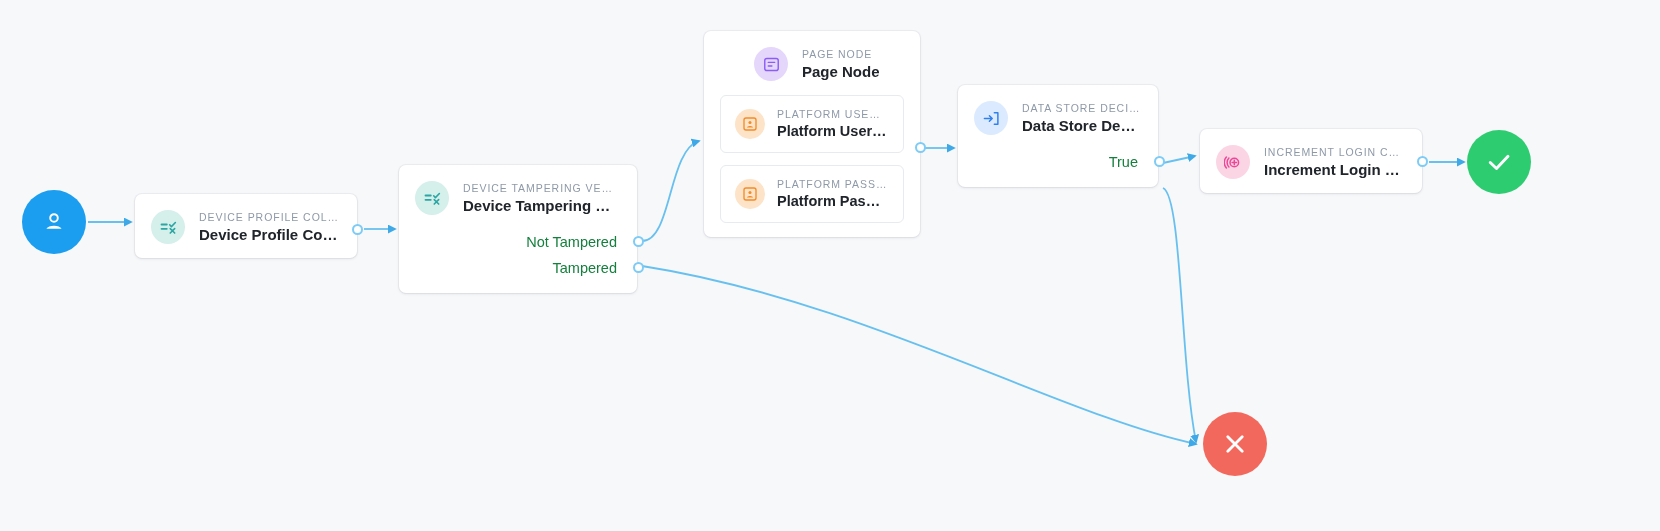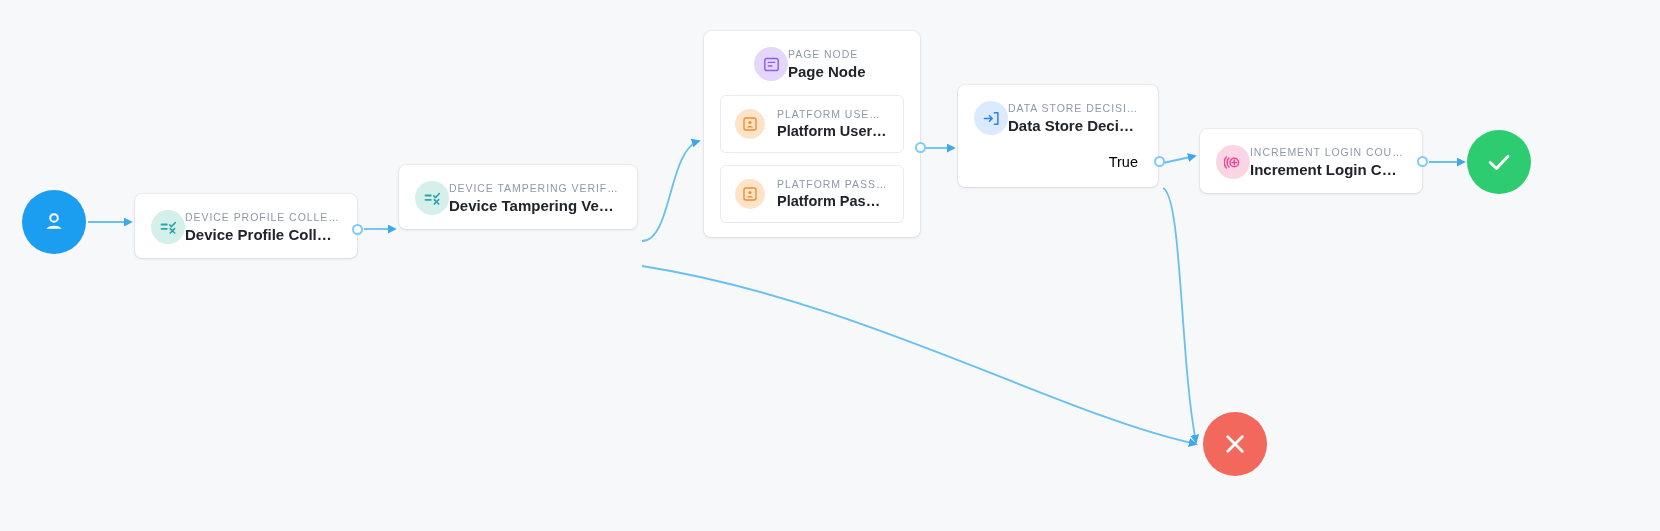--- a/index.html
+++ b/index.html
@@ -37,21 +37,21 @@
     background: #ffffff;
     border-radius: 7px;
     box-shadow: 0 1px 3px rgba(16,30,54,0.10), 0 0 0 1px rgba(16,30,54,0.045);
     z-index: 3;
     box-sizing: border-box;
   }
   .node-head {
     display: flex;
     align-items: center;
     padding: 16px 18px 14px 16px;
-    gap: 0;
+    gap: 14px;
   }
   .node-icon {
     width: 34px;
     height: 34px;
     border-radius: 50%;
     flex: 0 0 34px;
     display: flex;
     align-items: center;
     justify-content: center;
   }
@@ -82,21 +82,21 @@
   }
   
   .outcomes {
     padding: 0 18px 12px 18px;
   }
   .outcome {
     display: flex;
     justify-content: flex-end;
     align-items: center;
     font-size: 14.5px;
-    color: #000000;
+    color: #15803d;
     height: 26px;
     position: relative;
     padding-right: 2px;
   }
   .port {
     position: absolute;
     width: 11px;
     height: 11px;
     border-radius: 50%;
     background: #ffffff;
@@ -196,20 +196,30 @@
         <svg width="19" height="19" viewBox="0 0 24 24">
           <rect x="2" y="7" width="9" height="2.4" rx="1.2" fill="#2ba6a4"></rect>
           <rect x="2" y="12.5" width="9" height="2.4" rx="1.2" fill="#2ba6a4"></rect>
           <path d="M 13.5 8.5 l 2.2 2.4 l 5 -5.2" fill="none" stroke="#2ba6a4" stroke-width="2" stroke-linecap="round" stroke-linejoin="round"></path>
           <path d="M 14.2 13.4 l 5.6 5.6 M 19.8 13.4 l -5.6 5.6" stroke="#2ba6a4" stroke-width="2" stroke-linecap="round"></path>
         </svg>
       </div>
       <div class="node-texts">
         <div class="node-type">DEVICE TAMPERING VERIFICA...</div>
         <div class="node-title">Device Tampering Verifi...</div>
+      </div>
+    </div>
+    <div class="outcomes">
+      <div class="outcome">
+        <span>Not Tampered</span>
+        <div class="port" style="right:-25px; top:7px;"></div>
+      </div>
+      <div class="outcome">
+        <span>Tampered</span>
+        <div class="port" style="right:-25px; top:7px;"></div>
       </div>
     </div>
   </div>
 
   <div class="node" id="page-node" style="left:704px; top:31px; width:216px;">
     <div class="node-head" style="justify-content:flex-start; padding-left:50px;">
       <div class="node-icon" style="background:#e4d7fb;">
         <svg width="17" height="17" viewBox="0 0 24 24">
           <rect x="2.5" y="3.5" width="19" height="17" rx="3" fill="none" stroke="#8b5cf6" stroke-width="2"></rect>
           <rect x="6.5" y="8" width="11" height="2" rx="1" fill="#8b5cf6"></rect>

